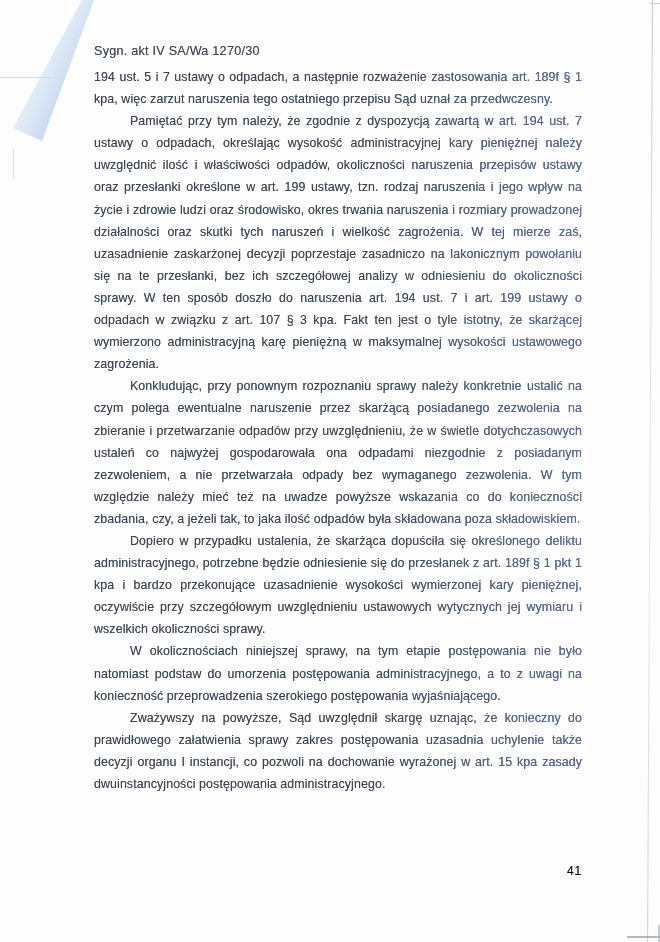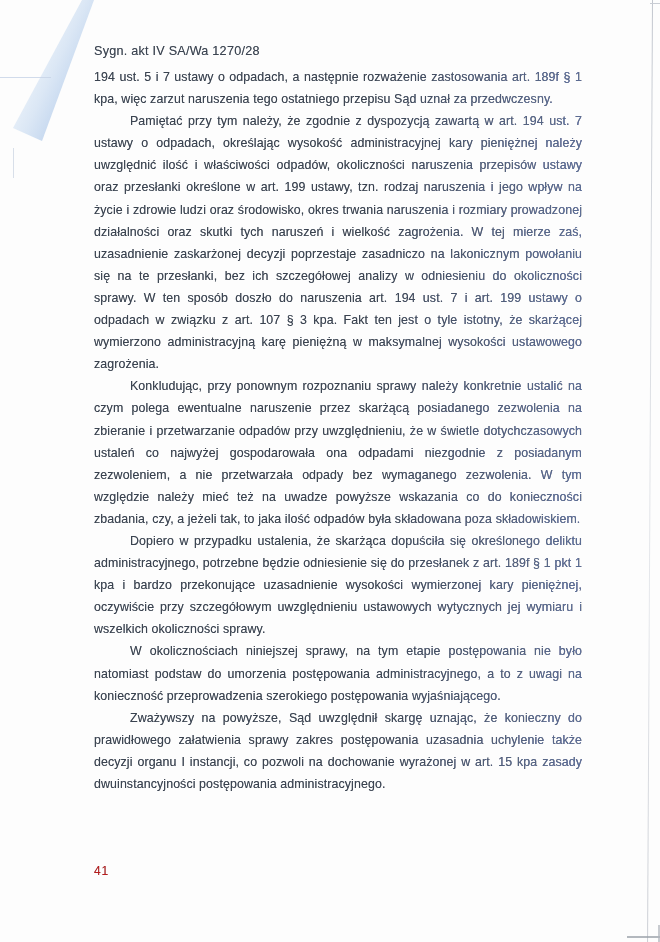--- a/index.html
+++ b/index.html
@@ -99,41 +99,41 @@
     width: 500px; height: 770px;
     background: linear-gradient(90deg, rgba(130,150,200,0) 55%, rgba(122,143,196,0.45) 88%, rgba(116,139,198,0.6) 100%);
     mix-blend-mode: lighten;
     pointer-events: none;
   }
 
   .page-number {
     position: absolute;
     left: 94px; top: 864px;
     width: 488px;
-    text-align: left;
+    text-align: right;
     font-size: 12px;
-    color: #b91c1c;
+    color: #000000;
     letter-spacing: 0.8px;
     text-shadow: 0 0 0.4px rgba(71,77,89,0.5);
   }
 </style>
 </head>
 <body>
 
 <div class="page">
 
   <div class="corner-fold"></div>
   <div class="artifact-hline"></div>
   <div class="artifact-vline"></div>
   <div class="scan-edge-right"></div>
   <div class="scan-edge-topright"></div>
   <div class="corner-mark-h"></div>
   <div class="corner-mark-v"></div>
 
-  <div class="case-number">Sygn. akt IV SA/Wa 1270/28</div>
+  <div class="case-number">Sygn. akt IV SA/Wa 1270/30</div>
 
   <div class="body-text">
       <p class="">194 ust. 5 i 7 ustawy o odpadach, a następnie rozważenie zastosowania art. 189f § 1 kpa, więc zarzut naruszenia tego ostatniego przepisu Sąd uznał za przedwczesny.</p>
       <p class="indent">Pamiętać przy tym należy, że zgodnie z dyspozycją zawartą w art. 194 ust. 7 ustawy o odpadach, określając wysokość administracyjnej kary pieniężnej należy uwzględnić ilość i właściwości odpadów, okoliczności naruszenia przepisów ustawy oraz przesłanki określone w art. 199 ustawy, tzn. rodzaj naruszenia i jego wpływ na życie i zdrowie ludzi oraz środowisko, okres trwania naruszenia i rozmiary prowadzonej działalności oraz skutki tych naruszeń i wielkość zagrożenia. W tej mierze zaś, uzasadnienie zaskarżonej decyzji poprzestaje zasadniczo na lakonicznym powołaniu się na te przesłanki, bez ich szczegółowej analizy w odniesieniu do okoliczności sprawy. W ten sposób doszło do naruszenia art. 194 ust. 7 i art. 199 ustawy o odpadach w związku z art. 107 § 3 kpa. Fakt ten jest o tyle istotny, że skarżącej wymierzono administracyjną karę pieniężną w maksymalnej wysokości ustawowego zagrożenia.</p>
       <p class="indent">Konkludując, przy ponownym rozpoznaniu sprawy należy konkretnie ustalić na czym polega ewentualne naruszenie przez skarżącą posiadanego zezwolenia na zbieranie i przetwarzanie odpadów przy uwzględnieniu, że w świetle dotychczasowych ustaleń co najwyżej gospodarowała ona odpadami niezgodnie z posiadanym zezwoleniem, a nie przetwarzała odpady bez wymaganego zezwolenia. W tym względzie należy mieć też na uwadze powyższe wskazania co do konieczności zbadania, czy, a jeżeli tak, to jaka ilość odpadów była składowana poza składowiskiem.</p>
       <p class="indent">Dopiero w przypadku ustalenia, że skarżąca dopuściła się określonego deliktu administracyjnego, potrzebne będzie odniesienie się do przesłanek z art. 189f § 1 pkt 1 kpa i bardzo przekonujące uzasadnienie wysokości wymierzonej kary pieniężnej, oczywiście przy szczegółowym uwzględnieniu ustawowych wytycznych jej wymiaru i wszelkich okoliczności sprawy.</p>
       <p class="indent">W okolicznościach niniejszej sprawy, na tym etapie postępowania nie było natomiast podstaw do umorzenia postępowania administracyjnego, a to z uwagi na konieczność przeprowadzenia szerokiego postępowania wyjaśniającego.</p>
       <p class="indent">Zważywszy na powyższe, Sąd uwzględnił skargę uznając, że konieczny do prawidłowego załatwienia sprawy zakres postępowania uzasadnia uchylenie także decyzji organu I instancji, co pozwoli na dochowanie wyrażonej w art. 15 kpa zasady dwuinstancyjności postępowania administracyjnego.</p>
     </div>
 

